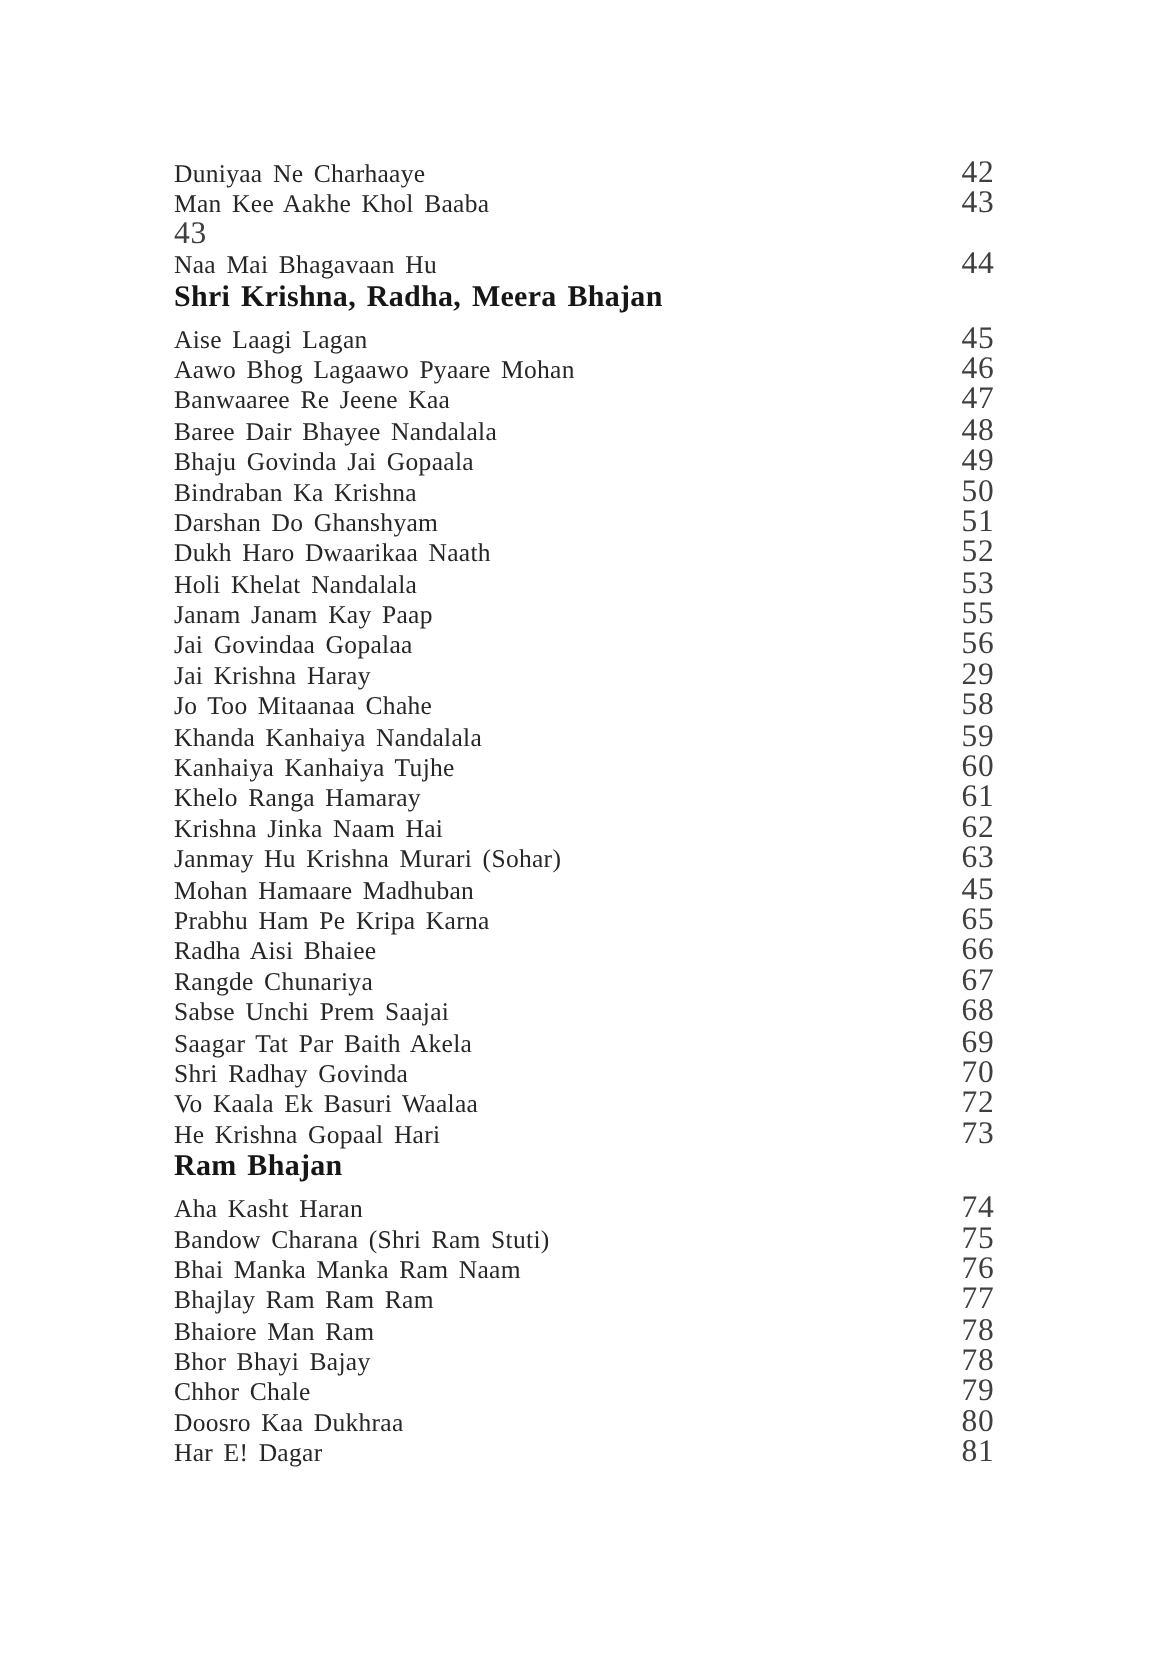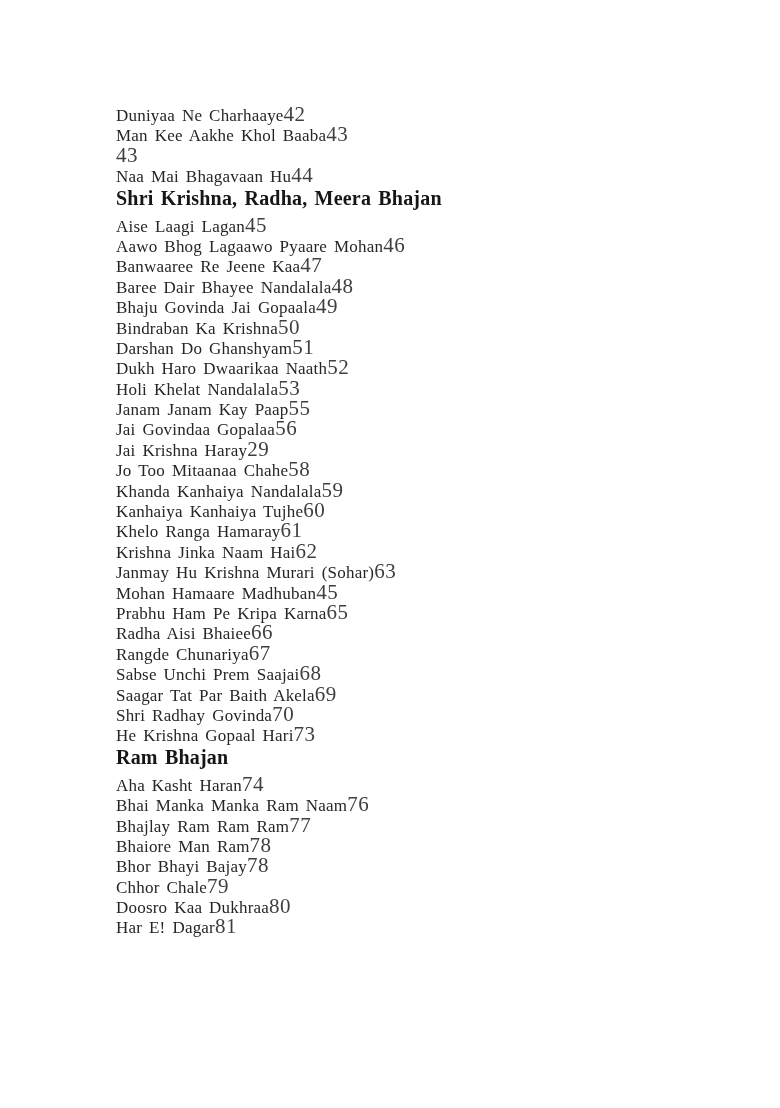--- a/index.html
+++ b/index.html
@@ -17,21 +17,21 @@
     background: #ffffff;
   }
   .toc {
     position: absolute;
     left: 116px;
     top: 102px;
     width: 547px;
   }
   .toc-row {
     display: flex;
-    justify-content: flex-start;
+    justify-content: space-between;
     align-items: baseline;
     height: 20.4px;
     font-size: 17px;
     color: #262626;
   }
   .song-title {
     letter-spacing: 0.2px;
     word-spacing: 2.5px;
     white-space: nowrap;
   }
@@ -198,33 +198,41 @@
     <span class="song-title">Saagar Tat Par Baith Akela</span>
     <span class="page-number">69</span>
   </div>
 
   <div class="toc-row">
     <span class="song-title">Shri Radhay Govinda</span>
     <span class="page-number">70</span>
   </div>
 
 
+  <div class="toc-row">
+    <span class="song-title">Vo Kaala Ek Basuri Waalaa</span>
+    <span class="page-number">72</span>
+  </div>
 
   <div class="toc-row">
     <span class="song-title">He Krishna Gopaal Hari</span>
     <span class="page-number">73</span>
   </div>
 
   <div class="section-header">Ram Bhajan</div>
 
   <div class="toc-row">
     <span class="song-title">Aha Kasht Haran</span>
     <span class="page-number">74</span>
   </div>
 
+  <div class="toc-row">
+    <span class="song-title">Bandow Charana (Shri Ram Stuti)</span>
+    <span class="page-number">75</span>
+  </div>
 
   <div class="toc-row">
     <span class="song-title">Bhai Manka Manka Ram Naam</span>
     <span class="page-number">76</span>
   </div>
 
   <div class="toc-row">
     <span class="song-title">Bhajlay Ram Ram Ram</span>
     <span class="page-number">77</span>
   </div>

